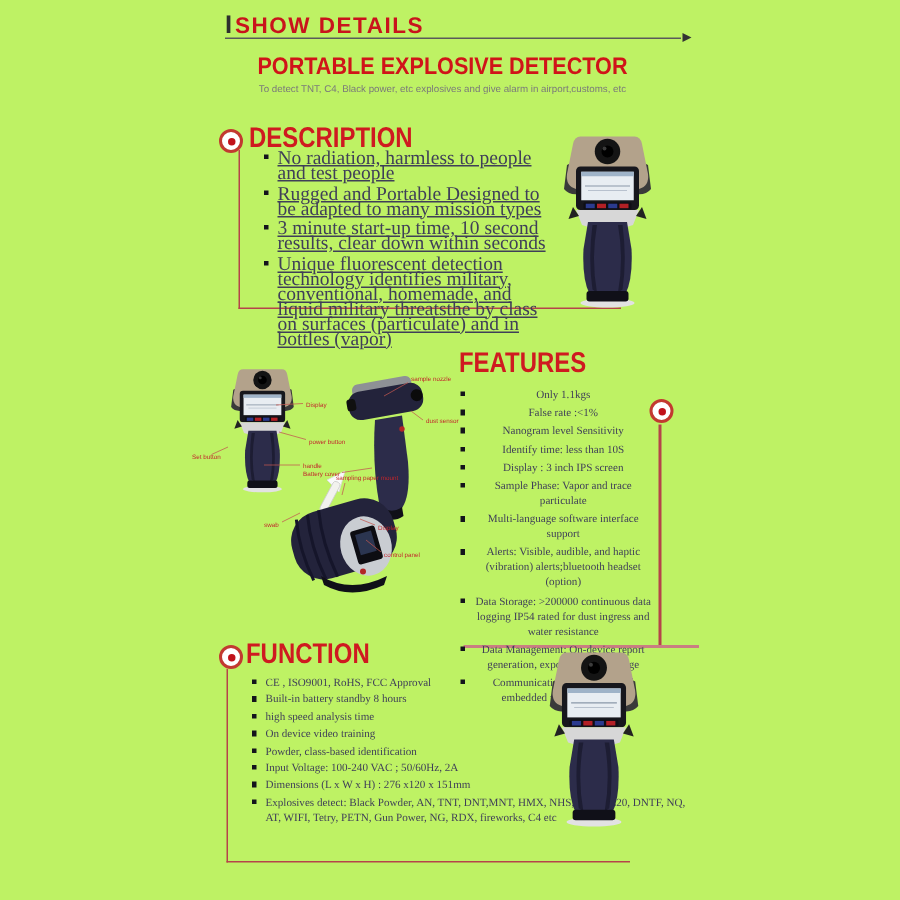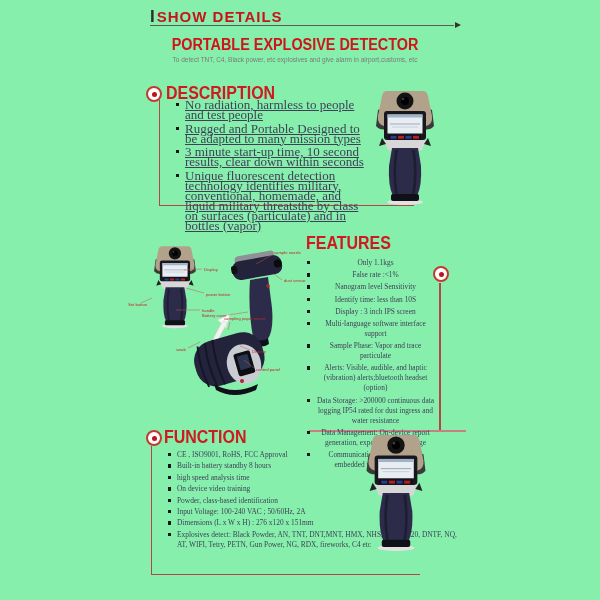--- a/index.html
+++ b/index.html
@@ -1,16 +1,16 @@
 <!DOCTYPE html>
 <html><head>
 <meta charset="utf-8">
 <style>
   html,body{margin:0;padding:0;background:#fff;}
-  #page{position:relative;width:600px;height:600px;background:#86efac;overflow:hidden;
+  #page{position:relative;width:600px;height:600px;background:#bef264;overflow:hidden;
         font-family:"Liberation Sans",sans-serif;}
 
   
   #show-details{position:absolute;left:150px;top:7px;font-weight:bold;font-size:15px;
                 letter-spacing:1px;white-space:nowrap;}
   #show-details .bar{color:#2e2e2e;font-size:17px;margin-right:1px;}
   #show-details .txt{color:#c9131c;}
   #head-rule{position:absolute;left:150px;top:25px;width:304px;height:1px;background:#5a5a5a;}
   #head-arrow{position:absolute;left:455px;top:22px;width:0;height:0;
               border-left:6px solid #333;border-top:3.5px solid transparent;border-bottom:3.5px solid transparent;}
@@ -183,22 +183,22 @@
     </div>
   <div id="feat-vline" class="vline"></div>
   <div id="feat-bline" class="hline"></div>
   <ul id="feat-list" class="bullets">
 
   <li>Only 1.1kgs</li>
       <li>False rate :&lt;1%</li>
       <li>Nanogram level Sensitivity</li>
       <li>Identify time: less than 10S</li>
       <li>Display : 3 inch IPS screen</li>
+      <li>Sample Phase: Vapor and trace particulate</li>
       <li>Multi-language software interface support</li>
-      <li>Sample Phase: Vapor and trace particulate</li>
       <li>Alerts: Visible, audible, and haptic (vibration) alerts;bluetooth headset (option)</li>
       <li>Data Storage: &gt;200000 continuous data logging IP54 rated for dust ingress and water resistance</li>
       <li>Data Management: On-device report generation, export to mass storage</li>
       <li>Communication: USB; optional embedded wireless or WIFI</li>
     </ul>
 
   <div class="target" style="left:146px;top:430px">
       <i></i>
     </div>
   <div class="sec-head" style="left:164px;top:426px">FUNCTION</div>

